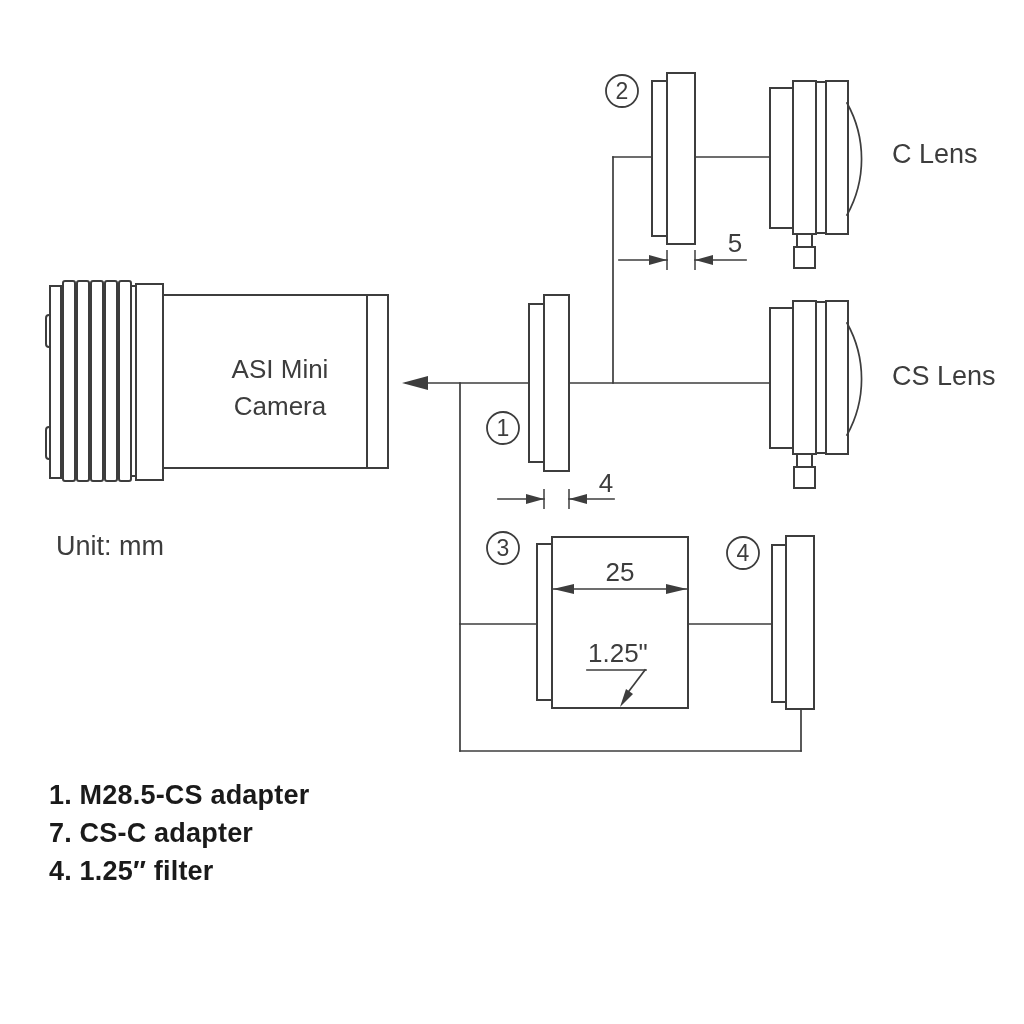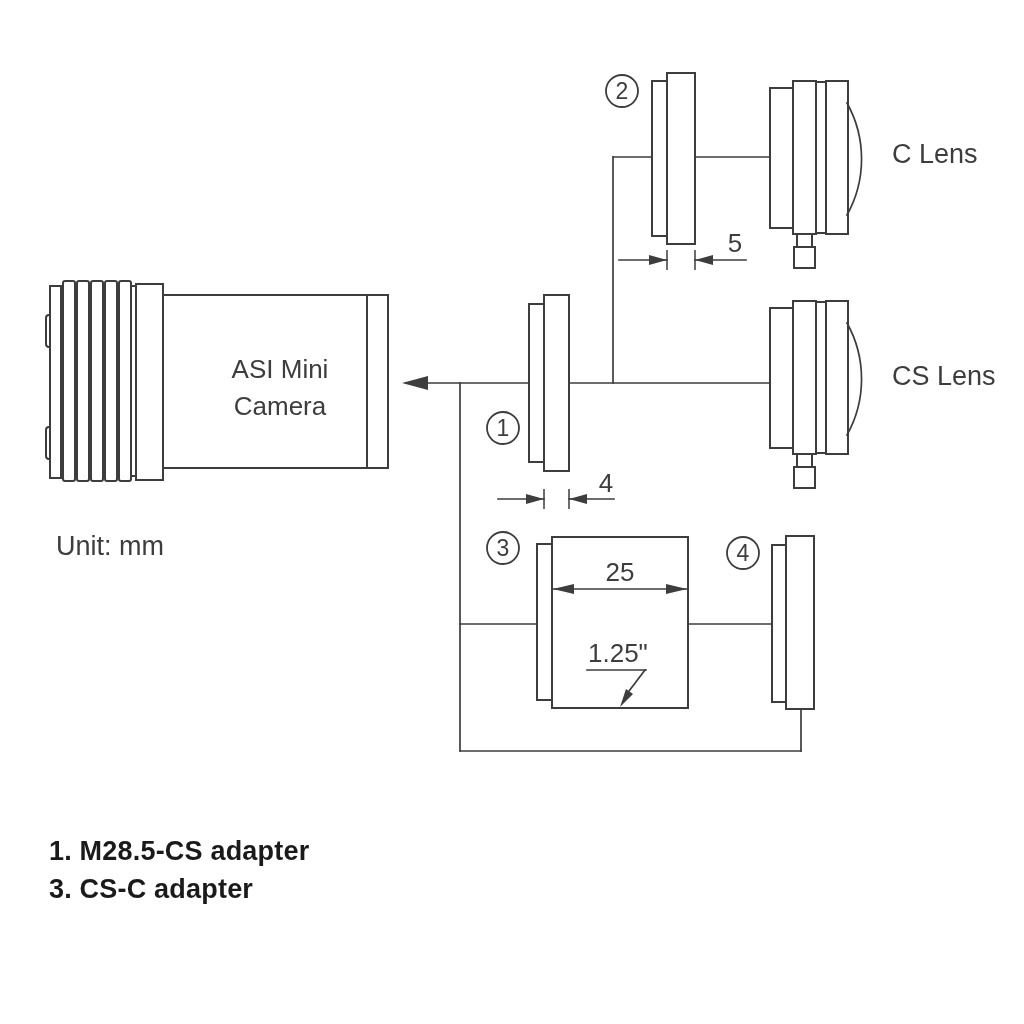--- a/index.html
+++ b/index.html
@@ -21,21 +21,21 @@
   .part{stroke:var(--line-color);stroke-width:2;fill:var(--bg-color);}
   .fin{stroke:var(--line-color);stroke-width:2;fill:var(--bg-color);}
   .arr{fill:var(--line-color);stroke:none;}
   .tick{stroke:var(--line-color);stroke-width:1.5;}
   .lbl{fill:var(--line-color);font-family:"Liberation Sans","DejaVu Sans",sans-serif;font-size:26px;}
   .lbl-mid{text-anchor:middle;}
   .callout-circle{fill:var(--bg-color);stroke:var(--line-color);stroke-width:1.8;}
   .callout-num{fill:var(--line-color);font-size:23px;text-anchor:middle;font-family:"Liberation Sans","DejaVu Sans",sans-serif;}
 
   .legend{
-    position:absolute;left:49px;top:832px;
+    position:absolute;left:49px;top:776px;
     color:var(--legend-color);
     font-size:27px;font-weight:bold;line-height:38px;
     letter-spacing:0.2px;
   }
 </style>
 </head>
 <body>
 
 <div class="stage">
 
@@ -161,16 +161,17 @@
     </g>
     <g>
       <circle class="callout-circle" cx="743" cy="553" r="16"></circle>
       <text class="callout-num" x="743" y="561">4</text>
     </g>
 
   </svg>
 
   <div class="legend">
     <div>1. M28.5-CS adapter</div>
-    <div>3. CS-C adapter</div>
+    <div>7. CS-C adapter</div>
+    <div>4. 1.25″ filter</div>
   </div>
 
 </div>
 
 </body></html>

